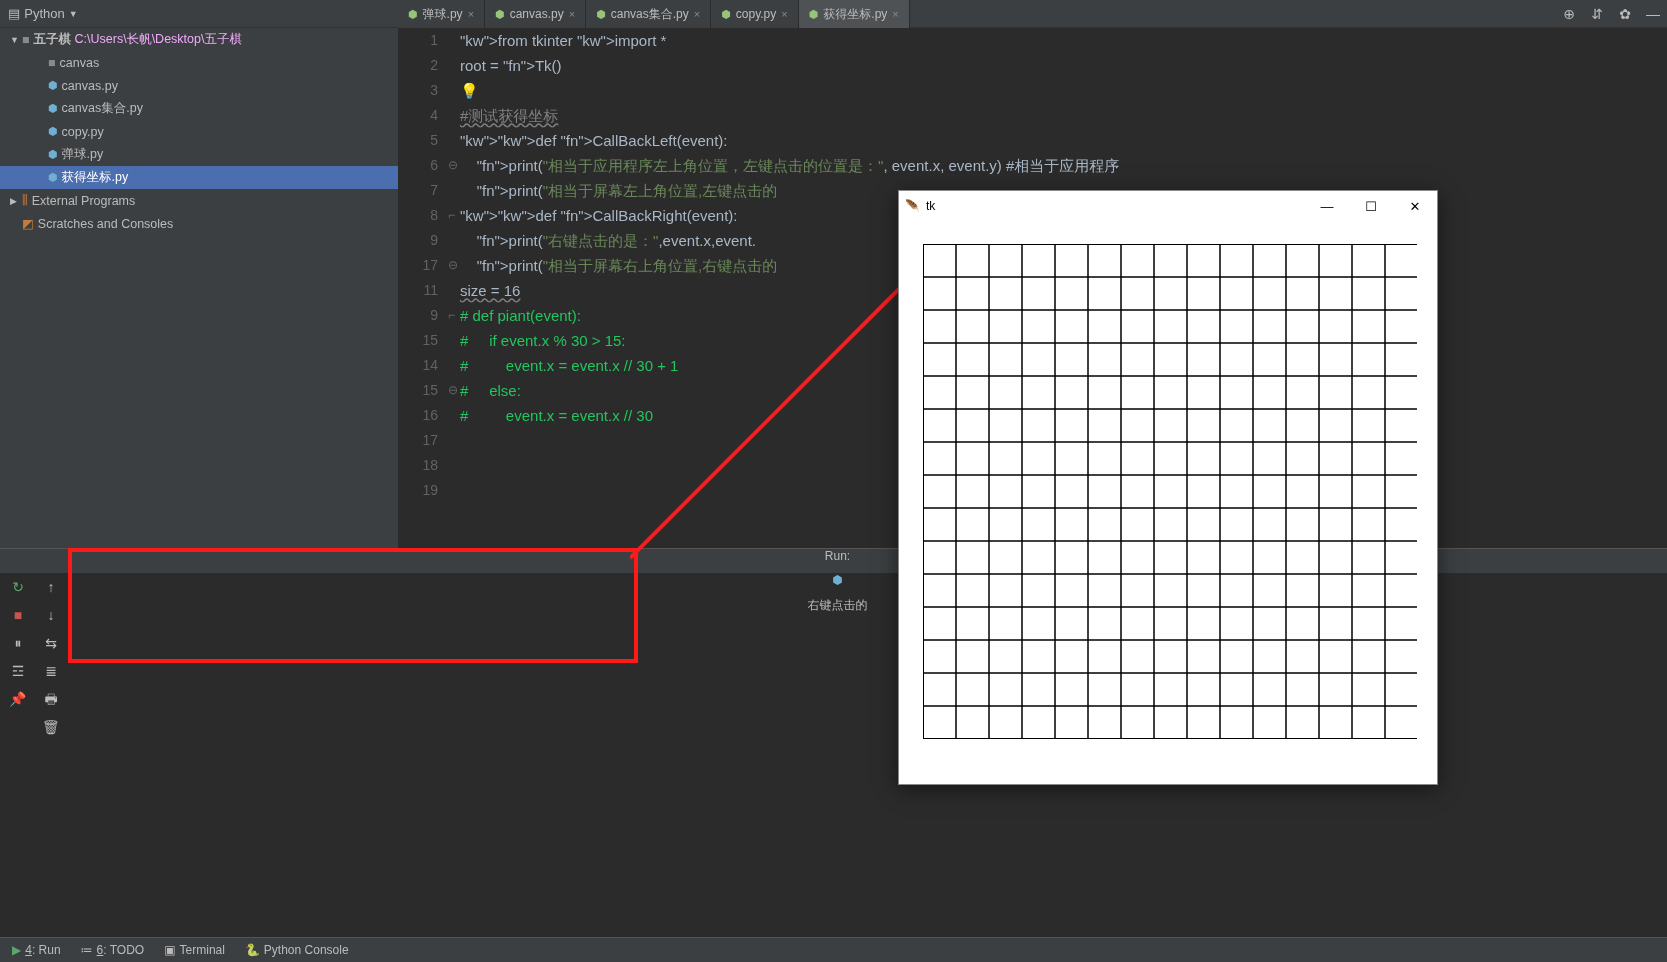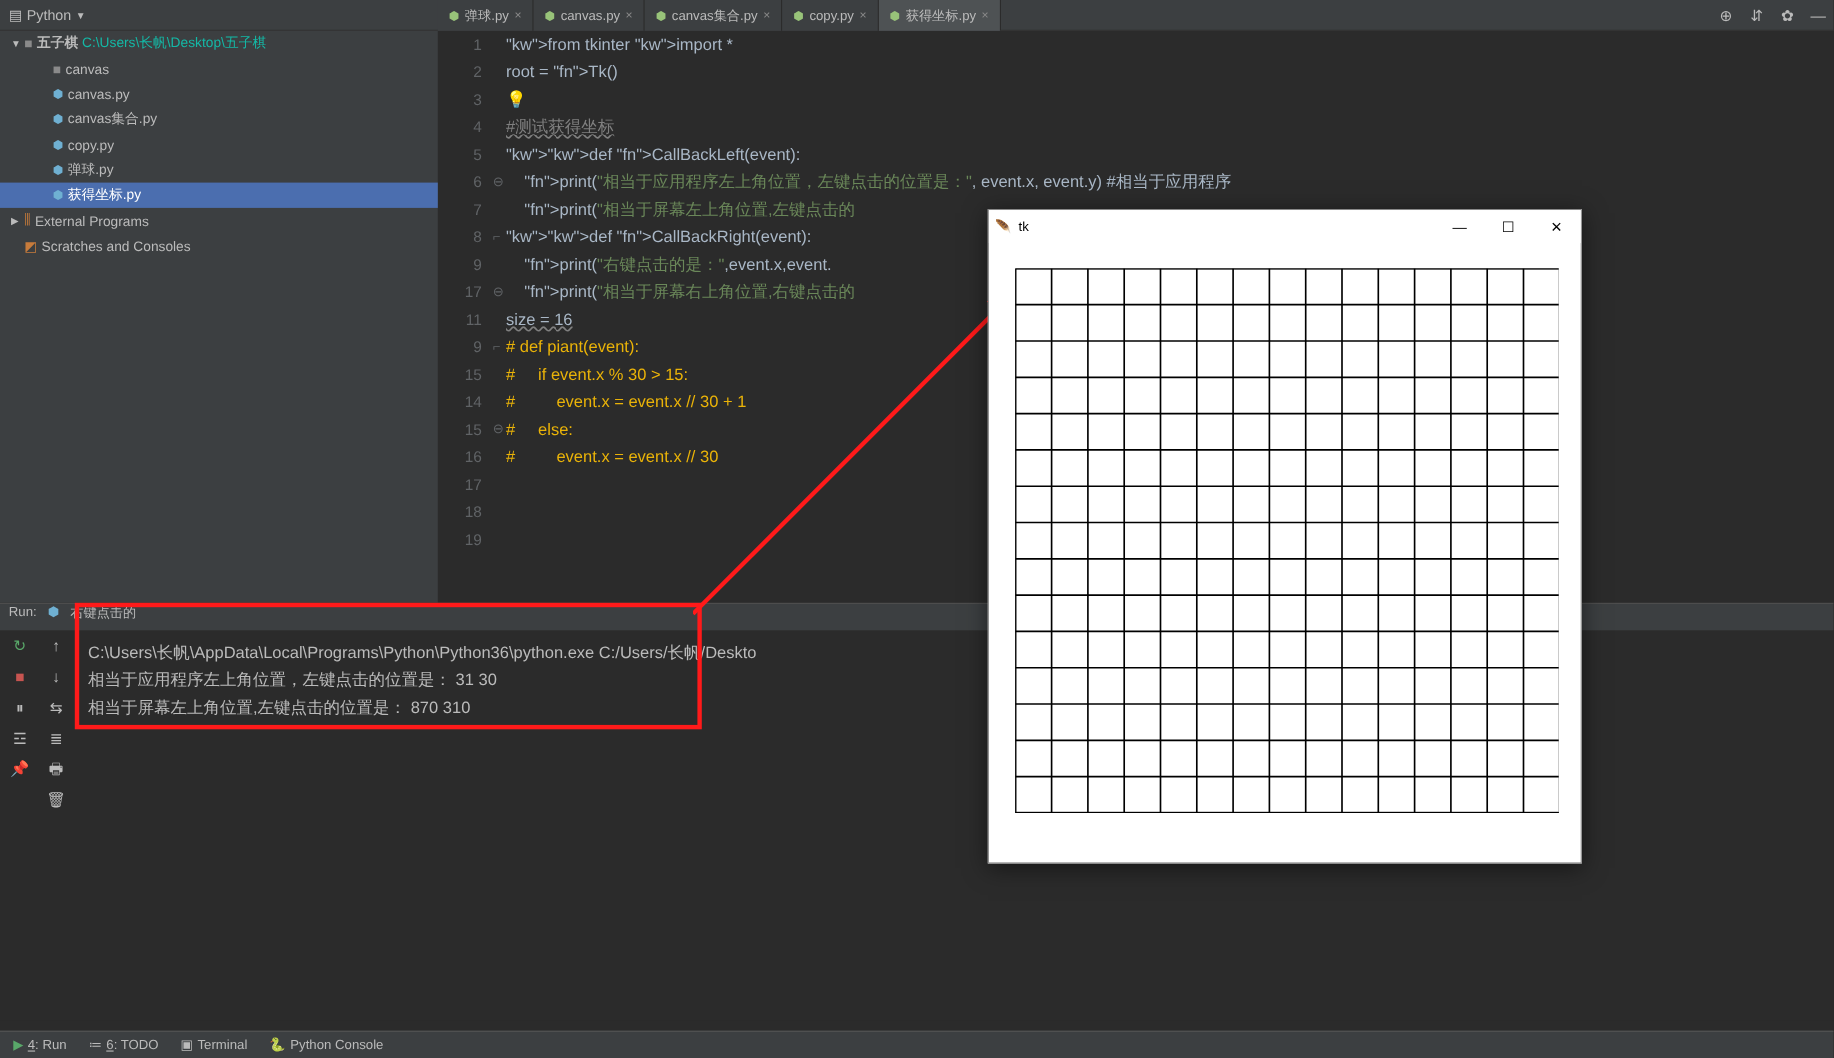--- a/index.html
+++ b/index.html
@@ -19,36 +19,36 @@
 .py-ico { color: #98c379; font-size: 11px; }
 
 
 .sidebar { position: absolute; left: 0; top: 28px; width: 398px; background: #3c3f41; height: 520px; }
 .tree-row { display: flex; align-items: center; height: 23px; font-size: 12.5px; padding-left: 10px; }
 .tree-row.selected { background: #4b6eaf; color: #fff; }
 .tree-row .arrow { width: 12px; font-size: 9px; }
 .tree-row .indent { display:inline-block; }
 .folder-ico { color: #8a8a8a; margin-right: 4px; }
 .py-ico2 { color: #6fb0d2; margin-right: 4px; font-size:11px;}
-.muted { color: #14b8a6; }
+.muted { color: #f0abfc; }
 
 
 .gutter { position: absolute; left: 398px; top: 28px; width: 50px; text-align: right; padding-right: 10px; font: 14px/25px Consolas, monospace; color: #606366; }
 .editor { position: absolute; left: 460px; top: 28px; right: 0; font: 15px/25px Consolas, monospace; white-space: pre; color: #a9b7c6; }
 .str { color: #6a8759; }
-.cmt { color: #eab308; }
+.cmt { color: #22c55e; }
 .cmt-u { color: #808080; text-decoration: underline wavy #808080; }
 .bulb { color: #ffc66d; }
 
 .fold-marks { position:absolute; left:448px; top:28px; font:12px/25px Consolas,monospace; color:#606366; }
 .fold-marks div { height:25px; }
 
 
 .run-panel { position: absolute; left: 0; top: 548px; right: 0; height: 380px; background: #2b2b2b; border-top: 1px solid #555; }
-.run-header { height: 24px; background: #3c3f41; display: flex; font-size: 12px; padding-left: 8px; gap: 10px; }
+.run-header { height: 24px; background: #3c3f41; display: flex; align-items: center; font-size: 12px; padding-left: 8px; gap: 10px; flex-direction: column; }
 .run-toolbar { position: absolute; left: 0; top: 24px; width: 36px; }
 .run-toolbar div { height: 28px; text-align: center; line-height: 28px; font-size: 14px; }
 .run-toolbar2 { position: absolute; left: 36px; top: 24px; width: 30px; }
 .run-toolbar2 div { height: 28px; text-align: center; line-height: 28px; font-size: 14px; }
 .console { position: absolute; left: 80px; top: 32px; font: 15px/25px Consolas, monospace; color: #bbb; }
 
 
 .red-box { position: absolute; border: 4px solid #ff1a1a; }
 .red-arrow { position: absolute; stroke: #ff1a1a; fill: #ff1a1a; }
 
@@ -217,25 +217,20 @@
     <div>📌</div>
   </div>
   <div class="run-toolbar2">
     <div>↑</div>
     <div>↓</div>
     <div>⇆</div>
     <div>≣</div>
     <div>🖶</div>
     <div>🗑</div>
   </div>
-  <div class="console" id="console">
-      <div>C:\Users\长帆\AppData\Local\Programs\Python\Python36\python.exe C:/Users/长帆/Deskto</div>
-      <div>相当于应用程序左上角位置，左键点击的位置是：  31 30</div>
-      <div>相当于屏幕左上角位置,左键点击的位置是：  870 310</div>
-    </div>
 </div>
 
 <div class="red-box" style="left:68px; top:548px; width:570px; height:115px;"></div>
 
 <svg class="red-arrow" style="left:630px; top:258px; width:310px; height:310px;">
   <line x1="0" y1="300" x2="285" y2="15" stroke="#ff1a1a" stroke-width="4"></line>
   <polygon points="295,5 268,16 283,31"></polygon>
 </svg>
 
 <div class="tk-window">

